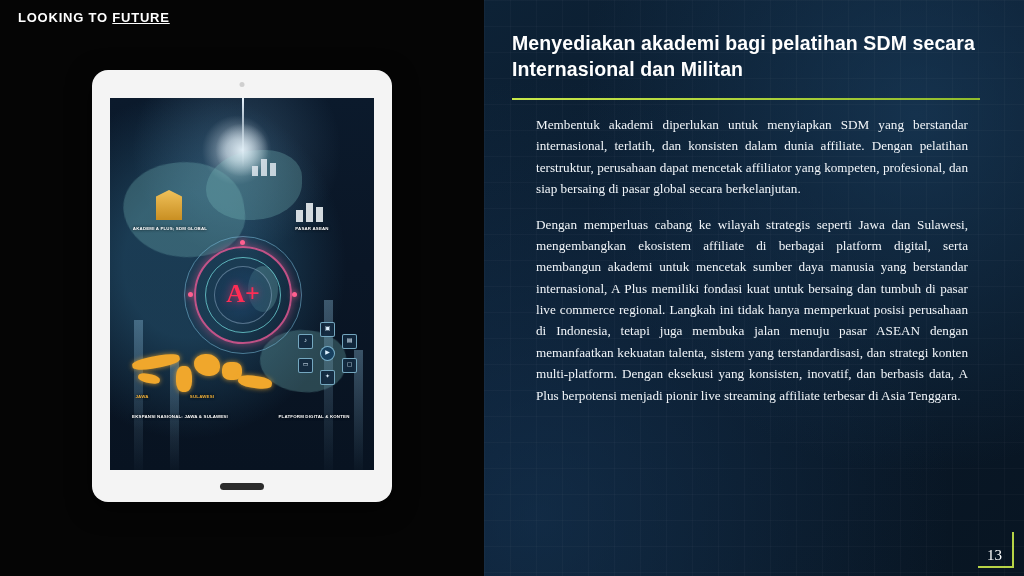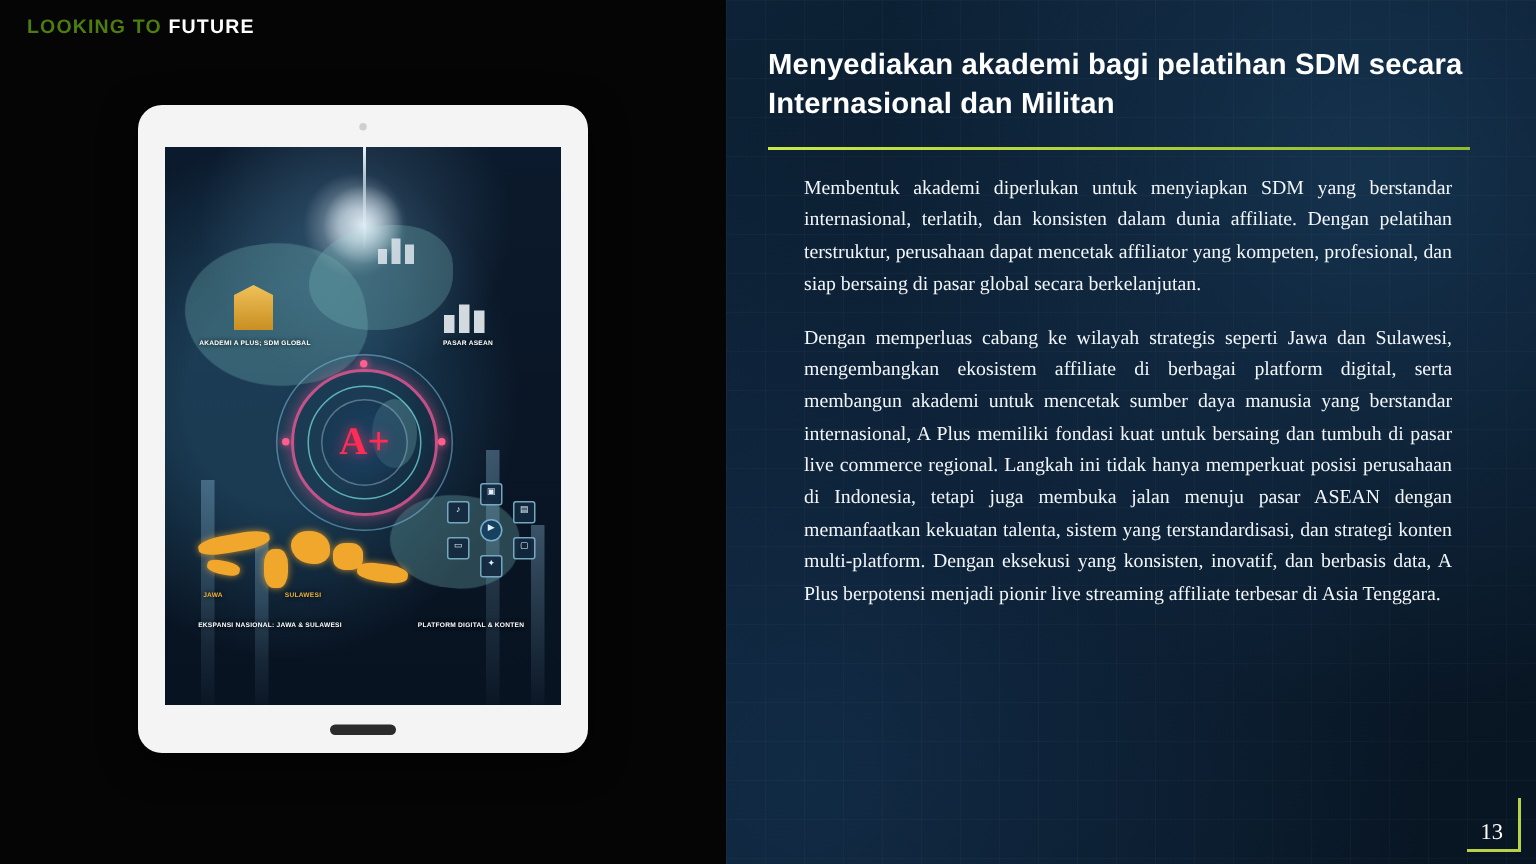--- a/index.html
+++ b/index.html
@@ -12,22 +12,22 @@
 
   
   .left{
     position:absolute;left:0;top:0;width:484px;height:576px;
     background:#050505;
   }
   .brand{
     position:absolute;left:18px;top:10px;
     font-size:13px;font-weight:bold;letter-spacing:.06em;
   }
-  .brand .b1{color:#4d7c0f;margin-top:20px;}
-  .brand .b2{color:#ffffff;}
+  .brand .b1{color:#ffffff;margin-top:20px;}
+  .brand .b2{color:#ffffff;text-decoration:underline;}
 
   
   .tablet{
     position:absolute;left:92px;top:70px;width:300px;height:432px;
     background:#f4f4f4;border-radius:16px;
     box-shadow:0 6px 24px rgba(0,0,0,.6);
   }
   .tablet .cam{
     position:absolute;left:50%;top:12px;transform:translateX(-50%);
     width:5px;height:5px;border-radius:50%;background:#cfcfcf;

